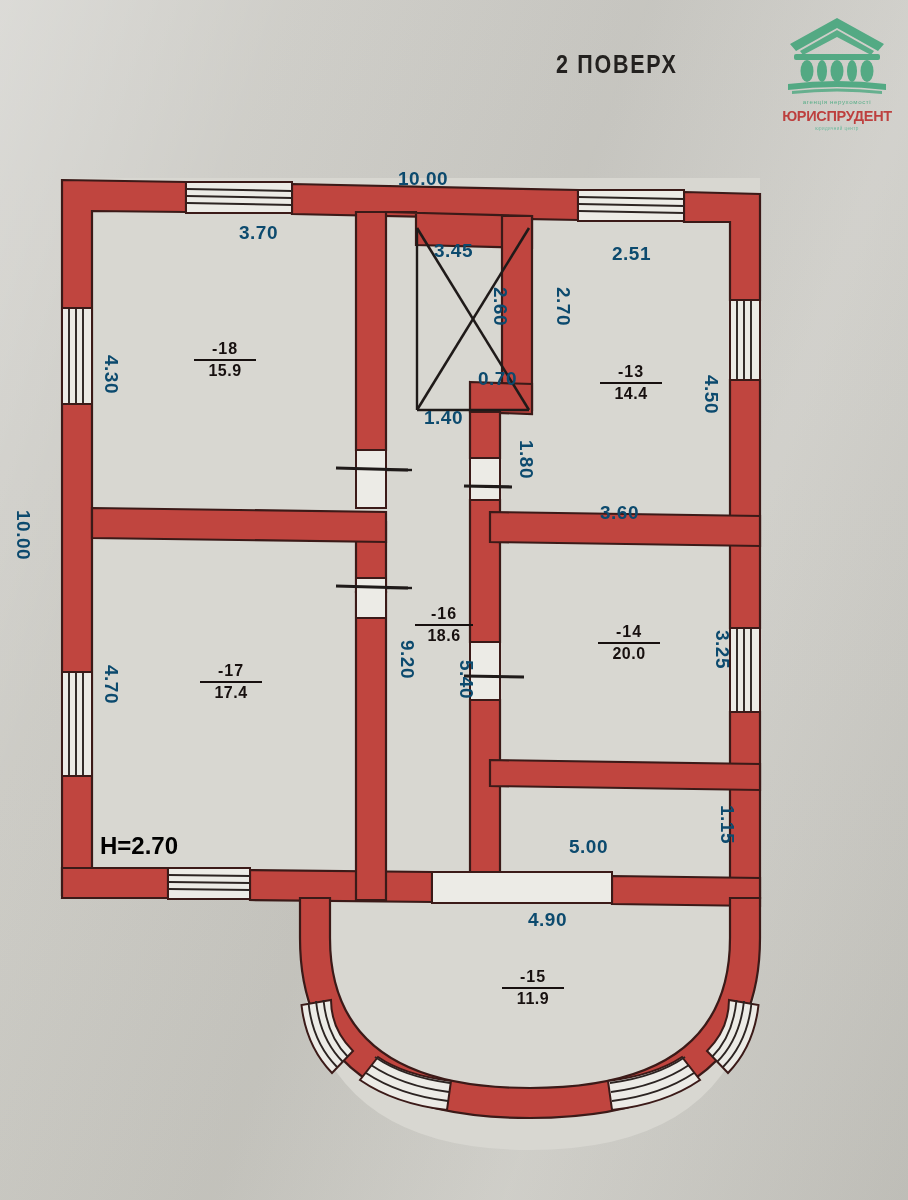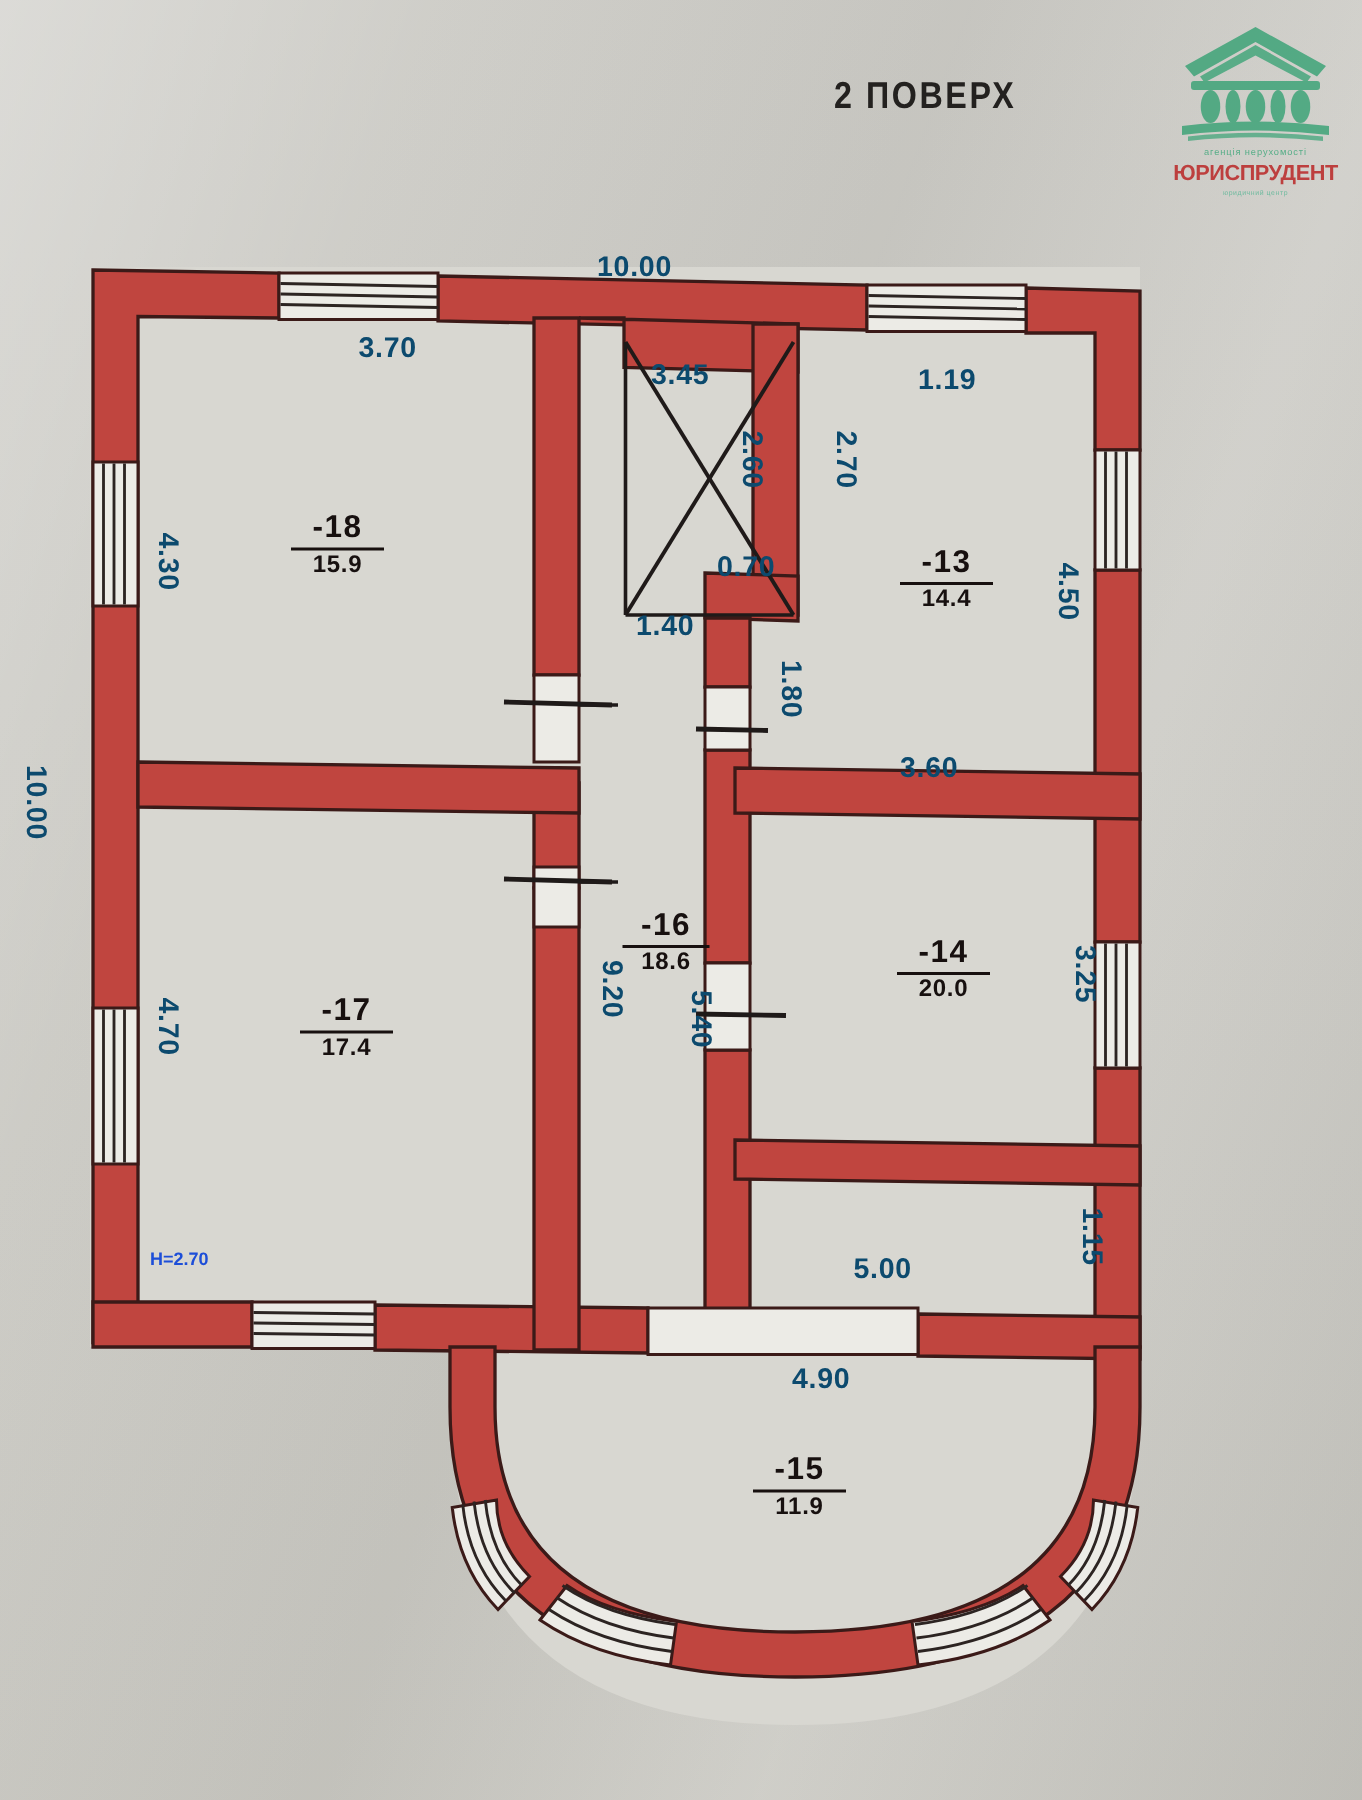--- a/index.html
+++ b/index.html
@@ -62,25 +62,25 @@
     letter-spacing:0.5px;
     transform-origin:center center;
   }
   .dim.v{writing-mode:vertical-rl;}
   .rlabel{
     position:absolute;
     text-align:center;
     color:#17100f;
     white-space:nowrap;
   }
-  .rlabel .num{font-size:21px;font-weight:700;letter-spacing:1px;}
+  .rlabel .num{font-size:16px;font-weight:700;letter-spacing:1px;}
   .rlabel .rule{height:2.4px;background:#17100f;margin:1px auto 1px auto;}
   .rlabel .area{font-size:16px;font-weight:700;letter-spacing:0.5px;}
   .hnote{
-    position:absolute;font-size:12px;font-weight:700;color:#1d4ed8;white-space:nowrap;
+    position:absolute;font-size:24px;font-weight:700;color:#000000;white-space:nowrap;
   }
 </style>
 </head>
 <body>
 
 <div id="paper"></div>
 
 <div id="title">2 ПОВЕРХ</div>
 
 <div id="logo">
@@ -282,21 +282,21 @@
 
 <div class="dim" style="left:219px;top:222px;margin-left:20px;">3.70</div>
 <div class="dim v" style="left:100px;top:355px;">4.30</div>
 
 <div class="dim" style="left:434px;top:240px;">3.45</div>
 <div class="dim v" style="left:489px;top:287px;">2.60</div>
 <div class="dim v" style="left:552px;top:287px;">2.70</div>
 <div class="dim" style="left:478px;top:368px;">0.70</div>
 <div class="dim" style="left:424px;top:407px;">1.40</div>
 
-<div class="dim" style="left:612px;top:243px;">1.19</div>
+<div class="dim" style="left:612px;top:243px;">2.51</div>
 <div class="dim v" style="left:700px;top:375px;">4.50</div>
 <div class="dim" style="left:600px;top:502px;">3.60</div>
 <div class="dim v" style="left:515px;top:440px;">1.80</div>
 
 <div class="dim v" style="left:100px;top:665px;">4.70</div>
 <div class="dim v" style="left:396px;top:640px;">9.20</div>
 <div class="dim v" style="left:455px;top:660px;">5.40</div>
 
 <div class="dim v" style="left:711px;top:630px;">3.25</div>
 <div class="dim v" style="left:716px;top:805px;">1.15</div>

